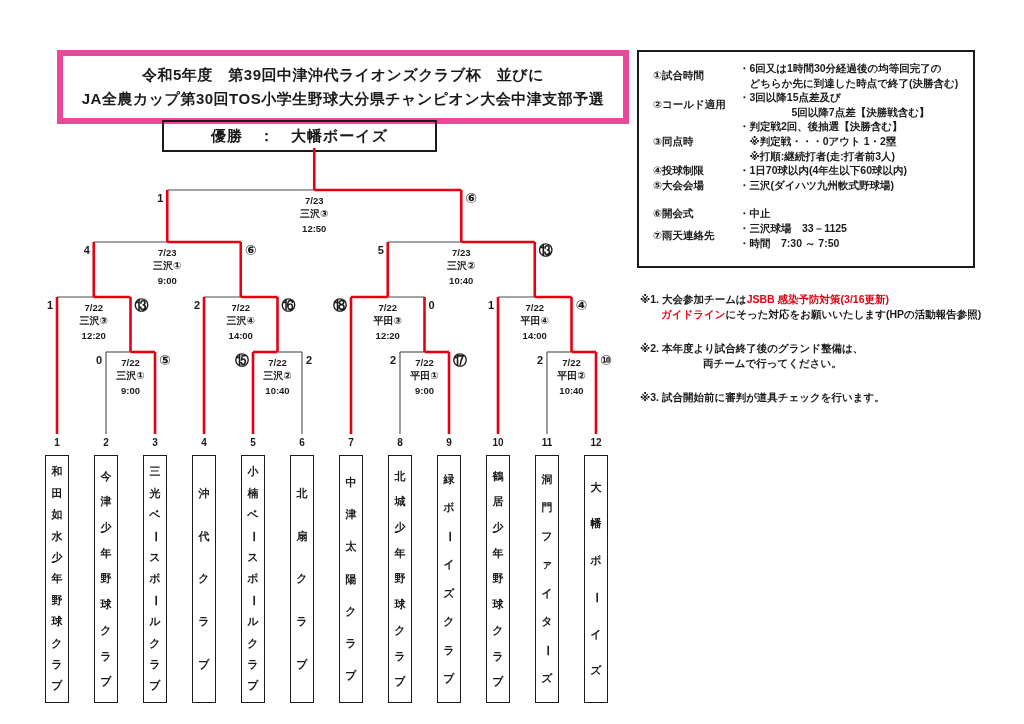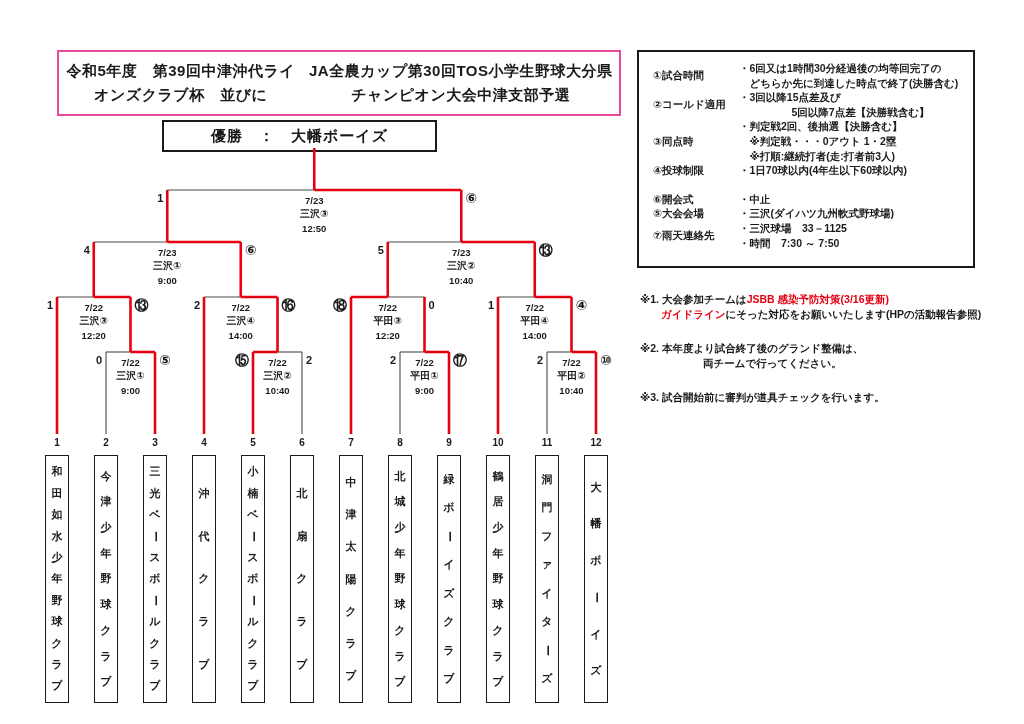--- a/index.html
+++ b/index.html
@@ -1,21 +1,21 @@
 <!DOCTYPE html>
 <html><head>
 <meta charset="utf-8">
 <style>
   html,body{margin:0;padding:0;background:#ffffff;}
   .page{position:relative;width:1024px;height:724px;background:#ffffff;overflow:hidden;
         font-family:"Liberation Sans","DejaVu Sans",sans-serif;font-weight:700;color:#1a1a1a;}
   .abs{position:absolute;}
   
-  .title-box{left:57px;top:50px;width:560px;height:62px;border:2px solid #ec4899;
-             display:flex;flex-direction:row;justify-content:center;align-items:center;
+  .title-box{left:57px;top:50px;width:560px;height:62px;border:6px solid #ec4899;
+             display:flex;flex-direction:column;justify-content:center;align-items:center;
              text-align:center;font-size:15px;line-height:24px;letter-spacing:.5px;}
   .champion-box{left:162px;top:120px;width:271px;height:28px;border:2px solid #1a1a1a;
                 display:flex;align-items:center;justify-content:center;font-size:15px;letter-spacing:1px;}
   
   .rules-box{left:637px;top:50px;width:338px;height:218px;border:2px solid #1a1a1a;
              padding:9px 10px 6px 14px;box-sizing:border-box;font-size:10.5px;line-height:14.6px;}
   .rule-row{display:flex;align-items:center;}
   .rule-row.gap{margin-top:14px;}
   .rule-head{width:86px;flex:0 0 86px;}
   .rule-body{flex:1;}
@@ -73,30 +73,30 @@
           <div>　※判定戦・・・0アウト 1・2塁</div>
           <div>　※打順:継続打者(走:打者前3人)</div>
         </div>
       </div>
       <div class="rule-row">
         <span class="rule-head">④投球制限</span>
         <div class="rule-body">
           <div>・1日70球以内(4年生以下60球以内)</div>
         </div>
       </div>
+      <div class="rule-row">
+        <span class="rule-head">⑤大会会場</span>
+        <div class="rule-body">
+          <div>・三沢(ダイハツ九州軟式野球場)</div>
+        </div>
+      </div>
       <div class="rule-row gap">
         <span class="rule-head">⑥開会式</span>
         <div class="rule-body">
           <div>・中止</div>
-        </div>
-      </div>
-      <div class="rule-row">
-        <span class="rule-head">⑤大会会場</span>
-        <div class="rule-body">
-          <div>・三沢(ダイハツ九州軟式野球場)</div>
         </div>
       </div>
       <div class="rule-row">
         <span class="rule-head">⑦雨天連絡先</span>
         <div class="rule-body">
           <div>・三沢球場　33－1125</div>
           <div>・時間　7:30 ～ 7:50</div>
         </div>
       </div>
     </div>

